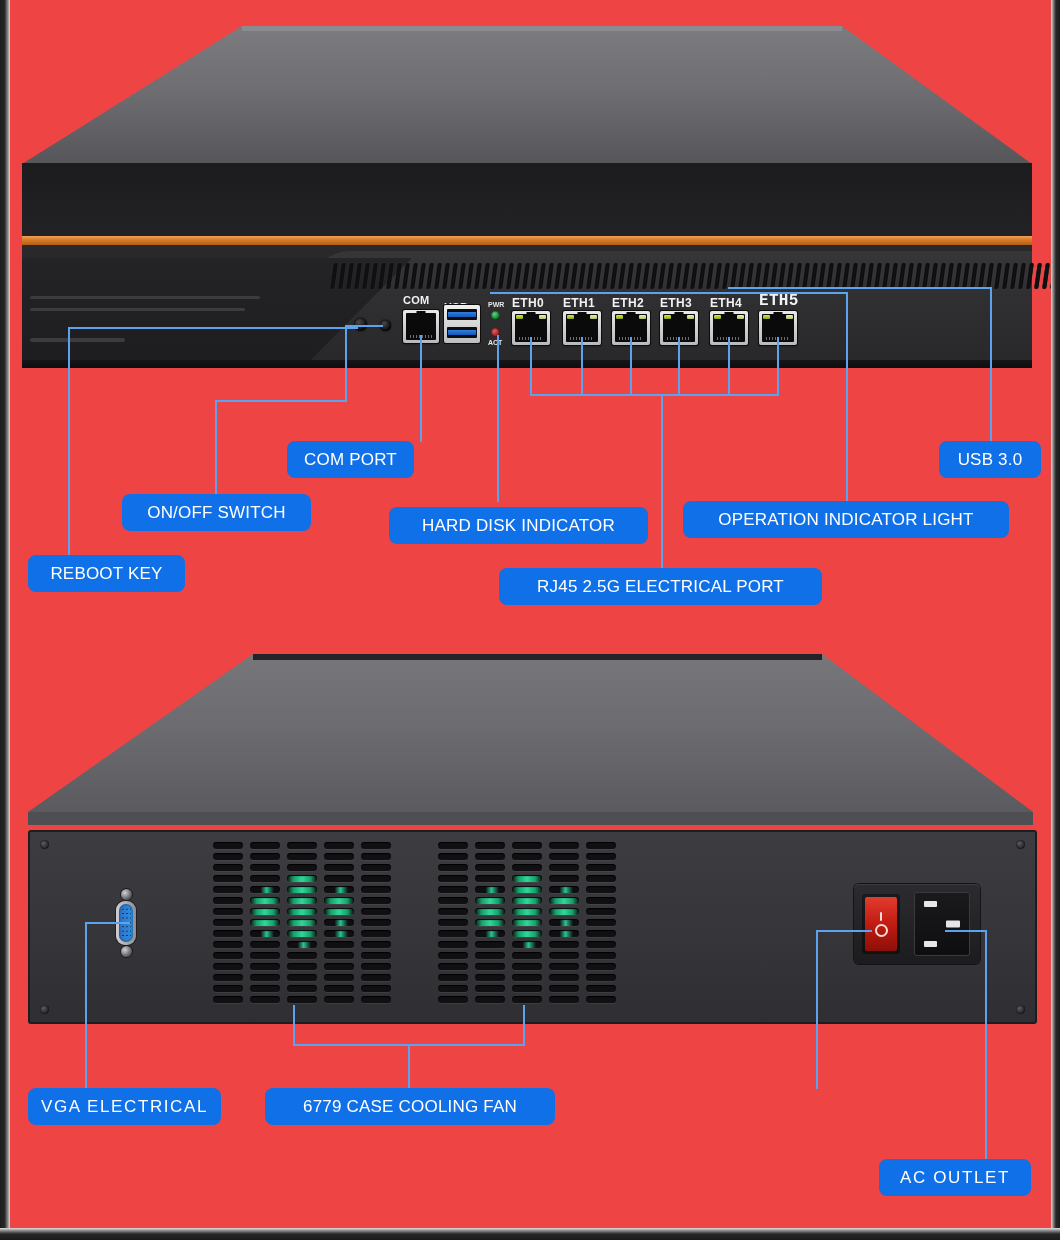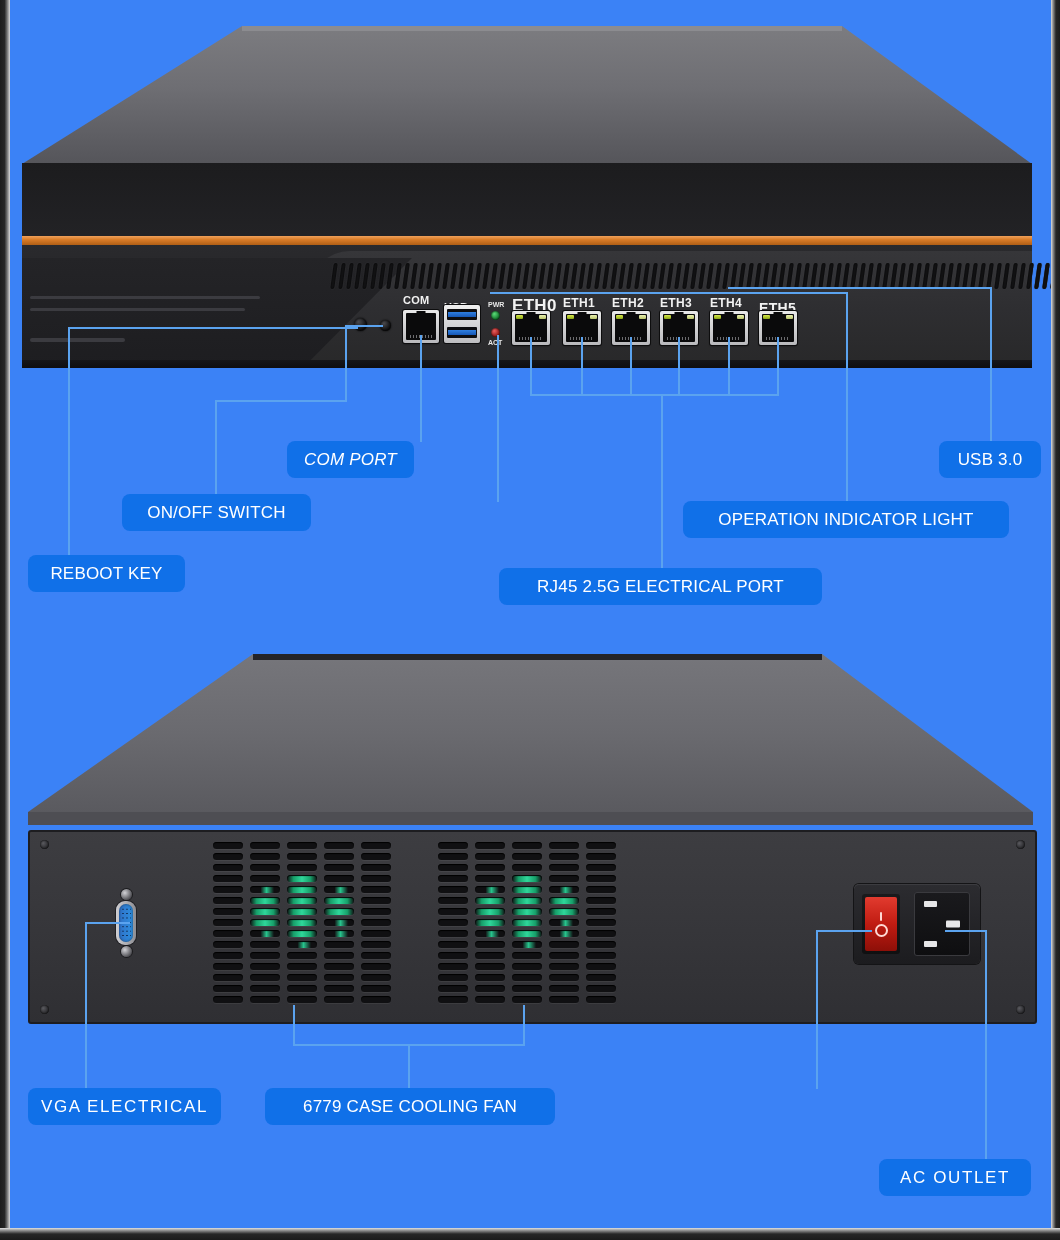--- a/index.html
+++ b/index.html
@@ -10,21 +10,21 @@
     overflow:hidden;
     position:relative;
   }
   
   .frame-left{position:absolute;left:0;top:0;width:10px;height:1240px;
     background:linear-gradient(90deg,#1c1c1c 0%,#262626 45%,#6f6f6f 70%,#d9d9d9 100%);z-index:50;}
   .frame-right{position:absolute;right:0;top:0;width:9px;height:1240px;
     background:linear-gradient(270deg,#1c1c1c 0%,#262626 45%,#7b7b7b 72%,#dcdcdc 100%);z-index:50;}
   .frame-bottom{position:absolute;left:0;bottom:0;width:1060px;height:12px;
     background:linear-gradient(0deg,#1b1b1b 0%,#262626 50%,#8a8a8a 78%,#e2e2e2 100%);z-index:50;}
-  .stage{position:absolute;left:10px;top:0;width:1041px;height:1228px;background:#3b82f6;}
+  .stage{position:absolute;left:10px;top:0;width:1041px;height:1228px;background:#ef4444;}
 
   
   .front{position:absolute;left:0;top:8px;width:1041px;height:360px;}
   .f-top{position:absolute;left:0;top:0;width:1041px;height:160px;}
   .f-body{position:absolute;left:12px;top:155px;width:1010px;height:205px;
      background:linear-gradient(180deg,#1c1c1e 0%,#232326 40%,#1a1a1c 100%);}
   .f-orange{position:absolute;left:12px;top:228px;width:1010px;height:9px;
      background:linear-gradient(180deg,#f0a05a 0%,#d97c28 40%,#b05f16 100%);}
   .f-lower{position:absolute;left:12px;top:237px;width:1010px;height:123px;
      background:linear-gradient(180deg,#2a2a2d 0%,#232326 55%,#1d1d20 100%);}
@@ -281,21 +281,21 @@
       <div class="usbport" style="top:22px;">
           <div class="blue"></div>
         </div>
     </div>
 
     <div class="silk-sm" style="position:absolute;left:478px;top:293px;">PWR</div>
     <div class="led green" style="left:481px;top:303px;"></div>
     <div class="led red" style="left:481px;top:320px;"></div>
     <div class="silk-sm" style="position:absolute;left:478px;top:331px;">ACT</div>
 
-    <div class="silk" style="left:502px;top:288px;font-size:17px;">ETH0</div>
+    <div class="silk" style="left:502px;top:288px;font-size:12px;">ETH0</div>
     <div class="jack" style="left:502px;top:303px;width:38px;height:34px;">
       <div class="mouth"></div>
         <div class="tab"></div>
         <div class="led-l"></div>
         <div class="led-r"></div>
         <div class="pins"></div>
     </div>
 
     <div class="silk" style="left:553px;top:288px;font-size:12px;">ETH1</div>
     <div class="jack" style="left:553px;top:303px;width:38px;height:34px;">
@@ -326,21 +326,21 @@
 
     <div class="silk" style="left:700px;top:288px;font-size:12px;">ETH4</div>
     <div class="jack" style="left:700px;top:303px;width:38px;height:34px;">
       <div class="mouth"></div>
         <div class="tab"></div>
         <div class="led-l"></div>
         <div class="led-r"></div>
         <div class="pins"></div>
     </div>
 
-    <div class="silk" style="left:749px;top:292px;font-size:14px;">ETH5</div>
+    <div class="silk" style="left:749px;top:284px;font-size:16px;font-family:Liberation Mono, monospace;">ETH5</div>
     <div class="jack" style="left:749px;top:303px;width:38px;height:34px;">
       <div class="mouth"></div>
         <div class="tab"></div>
         <div class="led-l"></div>
         <div class="led-r"></div>
         <div class="pins"></div>
     </div>
   </div>
 
   <div class="ln lnh" style="left:58px;top:327px;width:290px;"></div>
@@ -370,24 +370,27 @@
   <div class="ln lnh" style="left:718px;top:287px;width:264px;"></div>
 
   <div class="lbl" style="left:112px;top:494px;width:189px;height:37px;">
     <span>ON/OFF SWITCH</span>
   </div>
 
   <div class="lbl" style="left:18px;top:555px;width:157px;height:37px;">
     <span>REBOOT KEY</span>
   </div>
 
-  <div class="lbl" style="left:277px;top:441px;width:127px;height:37px;font-style:italic;">
+  <div class="lbl" style="left:277px;top:441px;width:127px;height:37px;">
     <span>COM PORT</span>
   </div>
 
+  <div class="lbl" style="left:379px;top:507px;width:259px;height:37px;">
+    <span>HARD DISK INDICATOR</span>
+  </div>
 
   <div class="lbl" style="left:489px;top:568px;width:323px;height:37px;text-align:right;">
     <span>RJ45 2.5G ELECTRICAL PORT</span>
   </div>
 
   <div class="lbl" style="left:673px;top:501px;width:326px;height:37px;text-align:right;">
     <span>OPERATION INDICATOR LIGHT</span>
   </div>
 
   <div class="lbl" style="left:929px;top:441px;width:102px;height:37px;">

